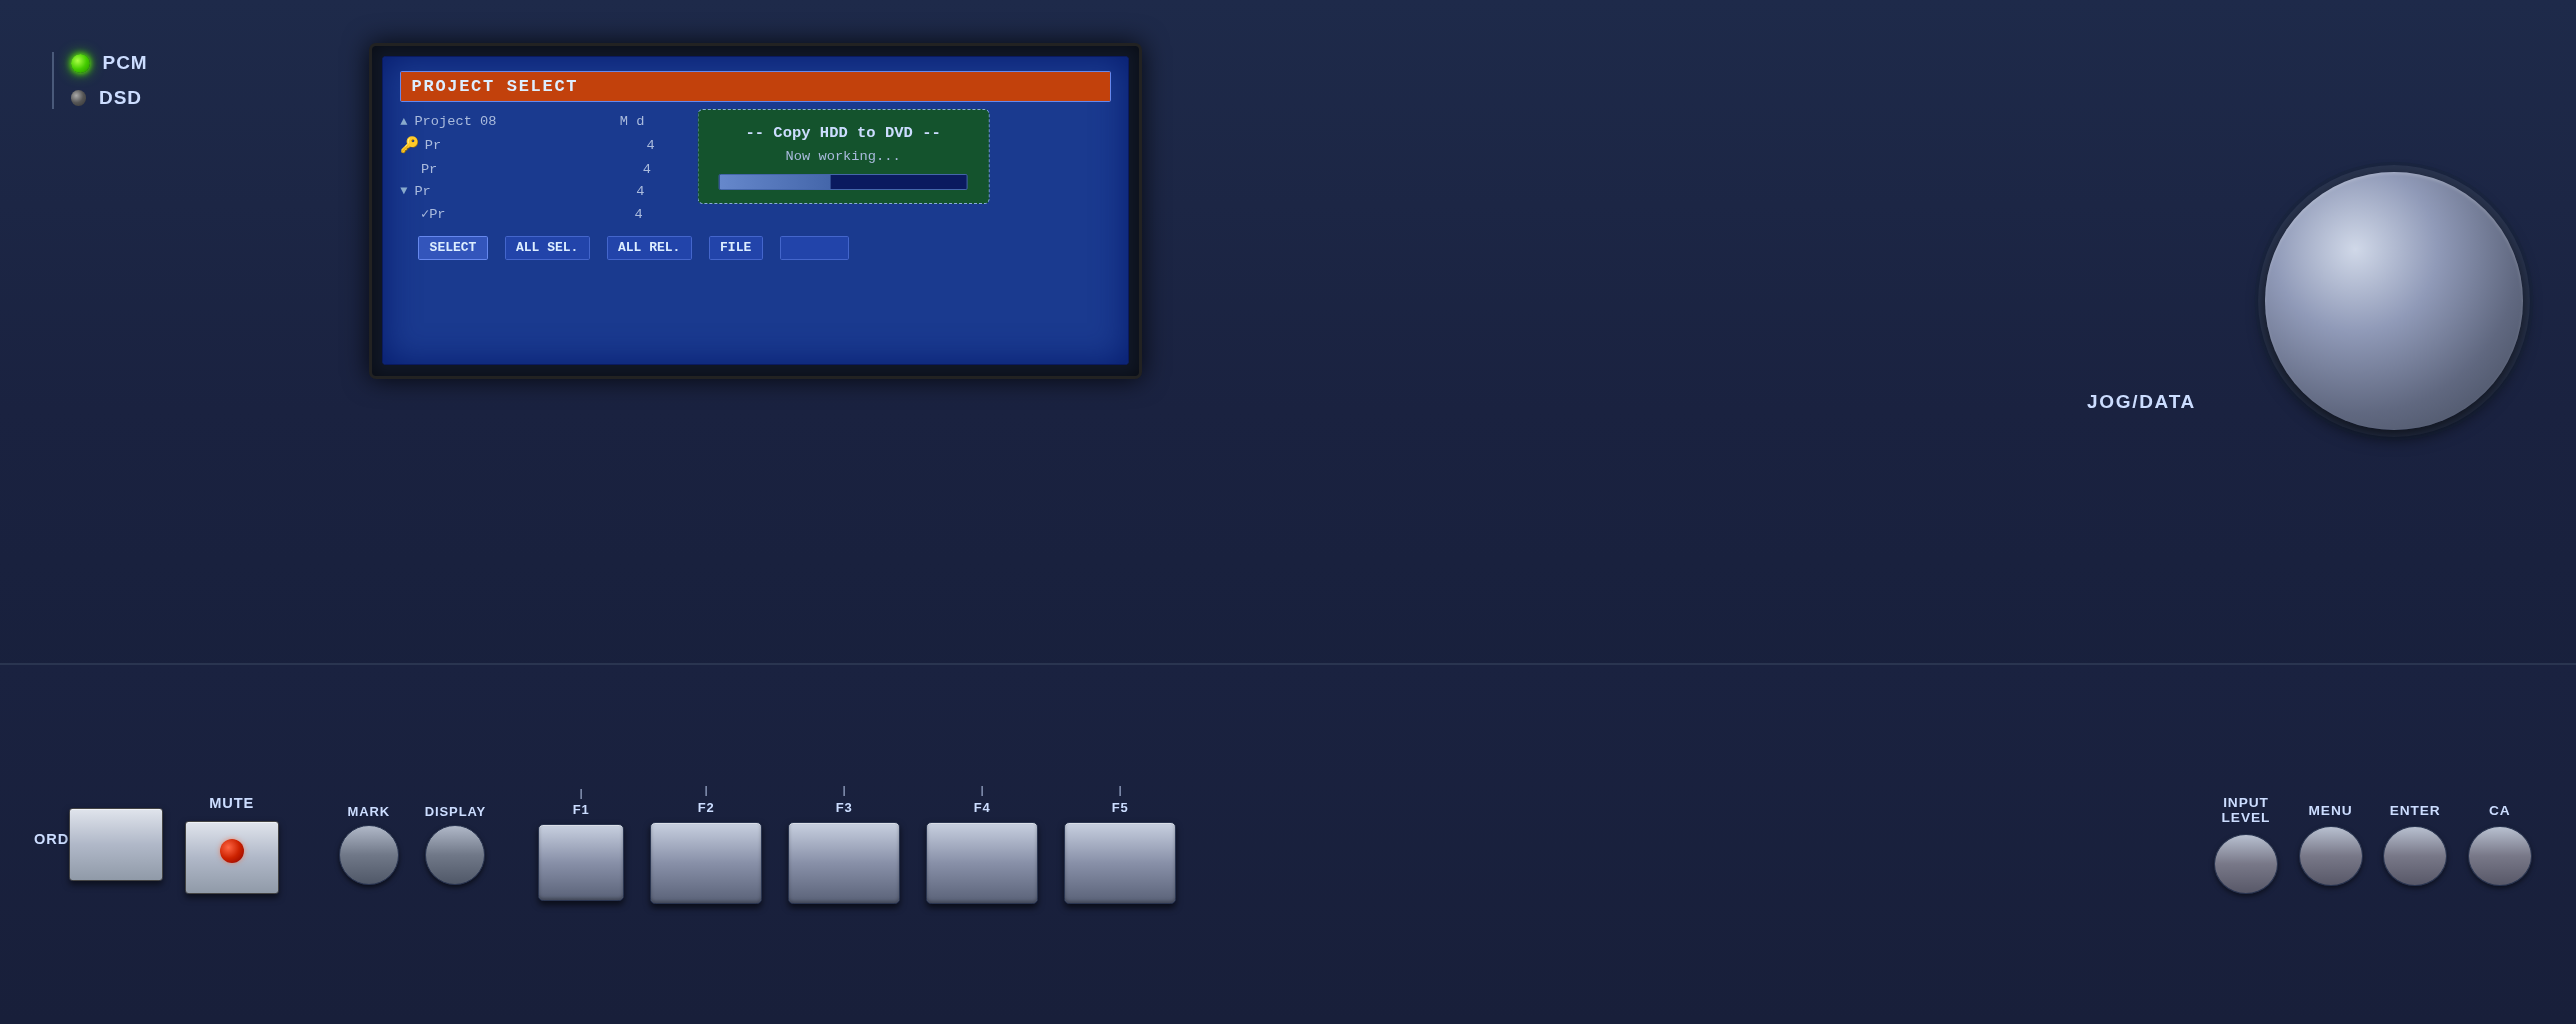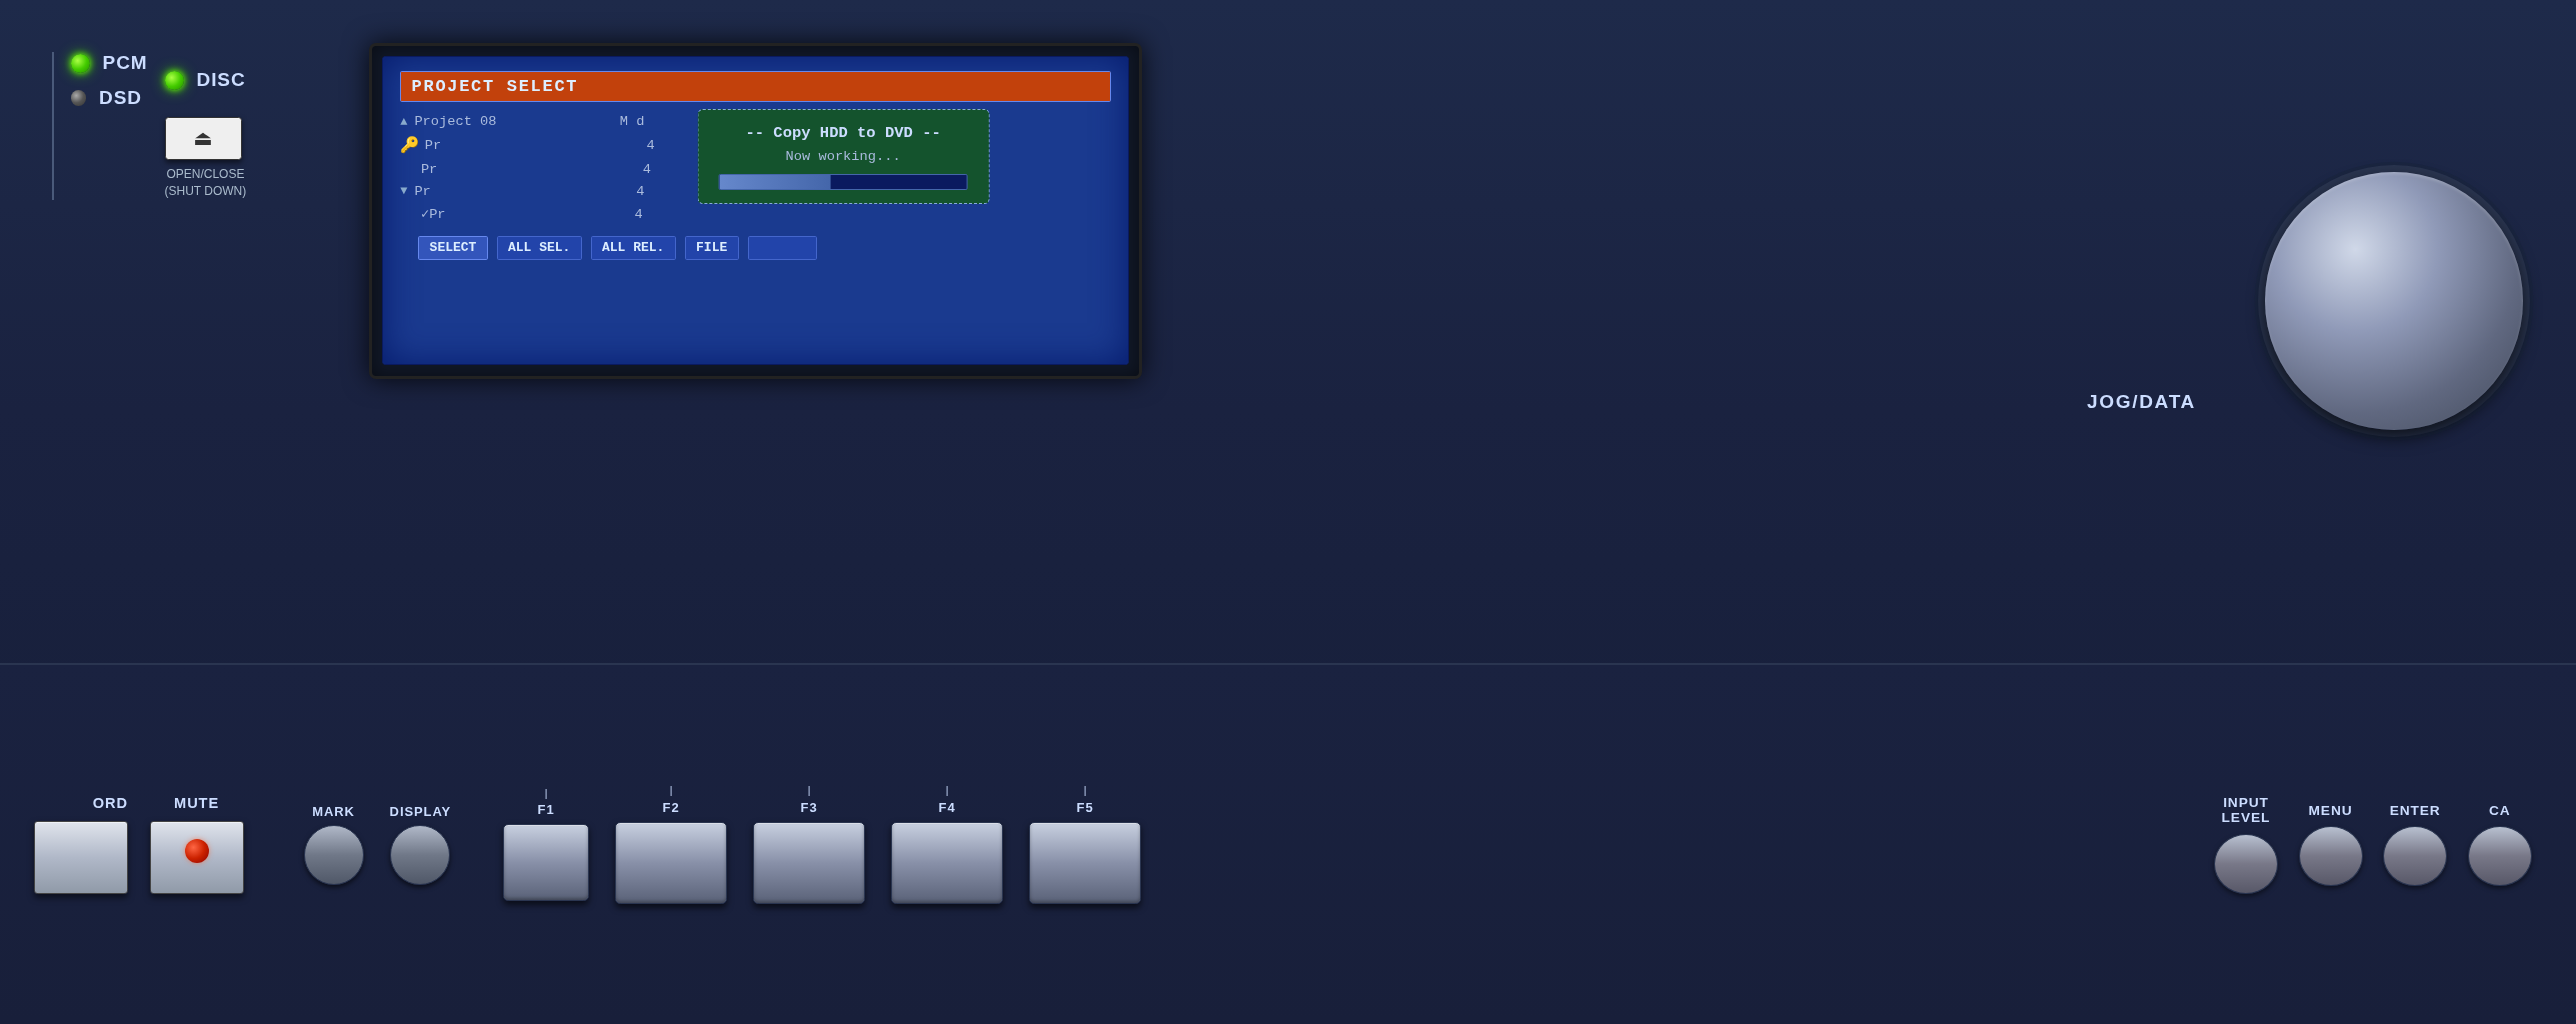--- a/index.html
+++ b/index.html
@@ -241,21 +241,21 @@
 
     .progress-bar-fill {
       height: 100%;
       background: linear-gradient(90deg, #6688cc, #4466aa);
       width: 45%;
     }
 
     
     .lcd-function-bar {
       display: flex;
-      gap: 9px;
+      gap: 17px;
       margin-top: 12px;
       padding-left: 18px;
     }
 
     .lcd-fn-btn {
       background: #2244aa;
       border: 0.9px solid #4466cc;
       border-radius: 1.7px;
       padding: 3.4px 10.3px;
       color: #ddeeff;
@@ -435,22 +435,22 @@
 
     
     .input-level-label {
       display: flex;
       flex-direction: column;
     }
 
     
     .partial-btn-group {
       display: flex;
-      flex-direction: column;
-      align-items: flex-end;
+      flex-direction: row;
+      align-items: center;
       margin-right: 8.6px;
     }
   </style>
 </head>
 <body>
 
 <div class="device-panel">
 
   <div class="top-section">
 
@@ -459,33 +459,20 @@
         <div class="indicator-item">
           <div class="led-green"></div>
           <span class="indicator-label">PCM</span>
         </div>
         <div class="indicator-item">
           <div class="led-dim"></div>
           <span class="indicator-label">DSD</span>
         </div>
       </div>
 
-      <div class="disc-group">
-        <div class="disc-indicator">
-          <div class="led-green"></div>
-          <span class="indicator-label">DISC</span>
-        </div>
-
-        <div class="eject-button-container">
-          <button class="eject-button">
-            <span class="eject-symbol">⏏</span>
-          </button>
-          <span class="eject-label">OPEN/CLOSE<br>(SHUT DOWN)</span>
-        </div>
-      </div>
     </div>
 
     <div class="display-container">
       <div class="display-outer">
         <div class="lcd-screen">
 
           <div class="lcd-title">
             <span class="lcd-title-text">PROJECT SELECT</span>
           </div>
 

